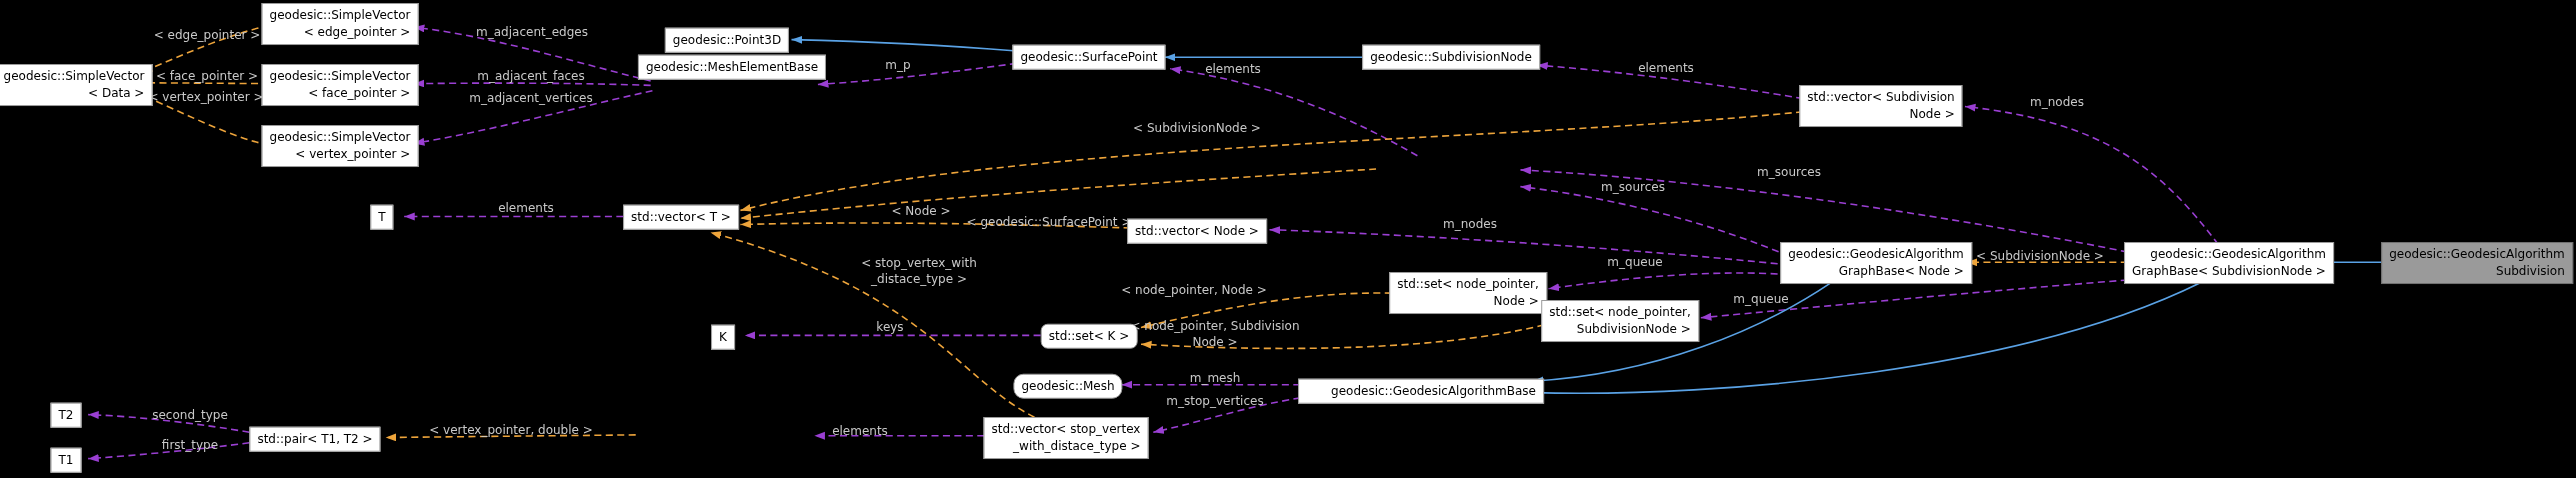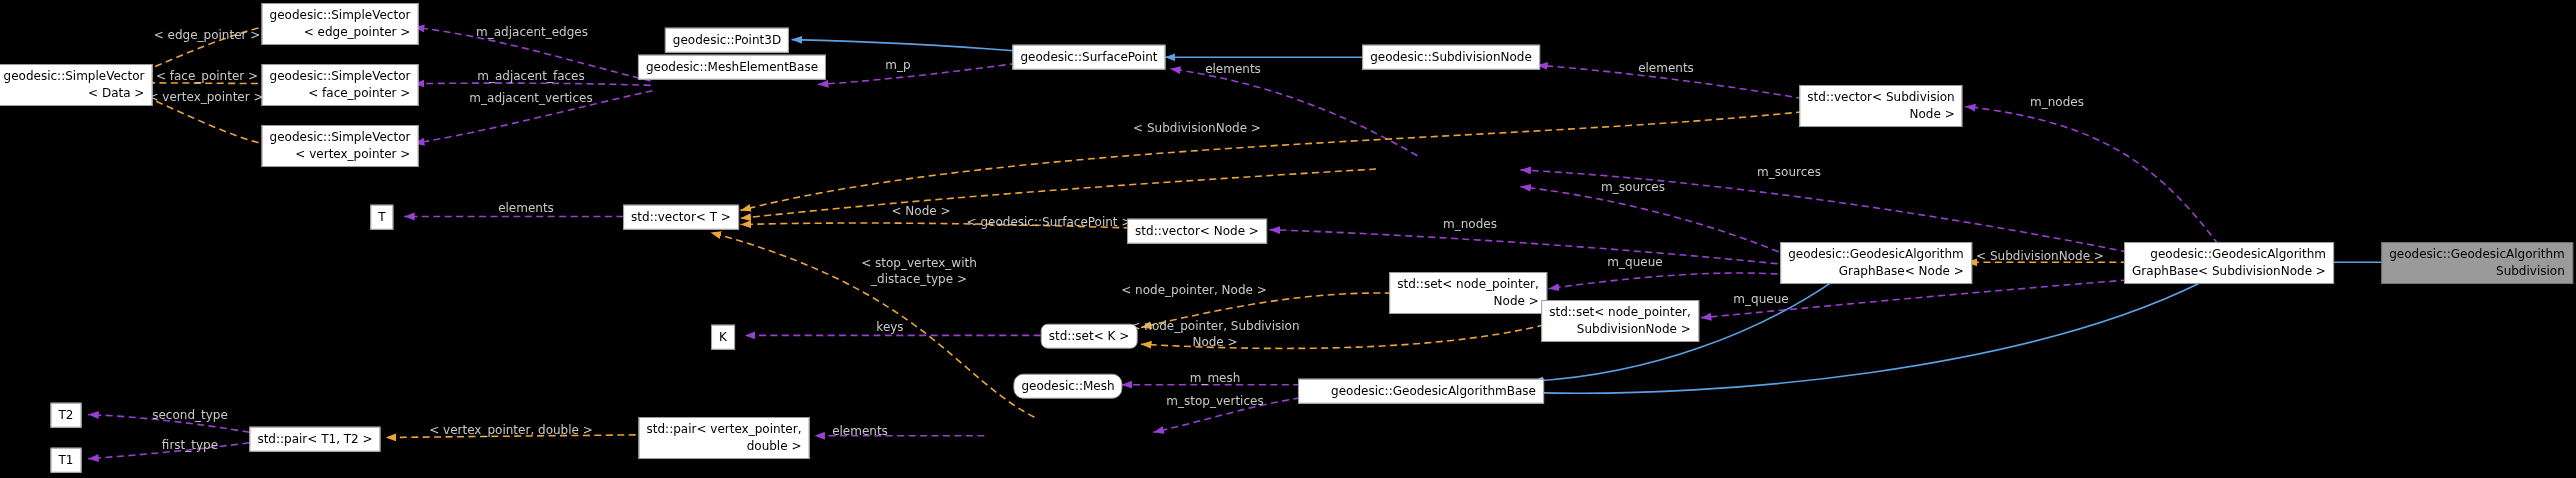--- a/index.html
+++ b/index.html
@@ -157,23 +157,23 @@
     </div>
     <div class="node" style="left: 66px; top: 415px;">
       <span class="line">T2</span>
     </div>
     <div class="node" style="left: 66px; top: 460px;">
       <span class="line">T1</span>
     </div>
     <div class="node" style="left: 315px; top: 439px;">
       <span class="line">std::pair&lt; T1, T2 &gt;</span>
     </div>
-    <div class="node" style="left: 724px; top: 438px;">
-      <span class="line">std::pair&lt; vertex_pointer,</span>
-      <span class="line">double &gt;</span>
+    <div class="node" style="left: 1066px; top: 438px;">
+      <span class="line">std::vector&lt; stop_vertex</span>
+      <span class="line">_with_distace_type &gt;</span>
     </div>
     <div class="elabel" style="left: 207px; top: 36px;">
       <span class="line">&lt; edge_pointer &gt;</span>
     </div>
     <div class="elabel" style="left: 207px; top: 77px;">
       <span class="line">&lt; face_pointer &gt;</span>
     </div>
     <div class="elabel" style="left: 206px; top: 98px;">
       <span class="line">&lt; vertex_pointer &gt;</span>
     </div>

